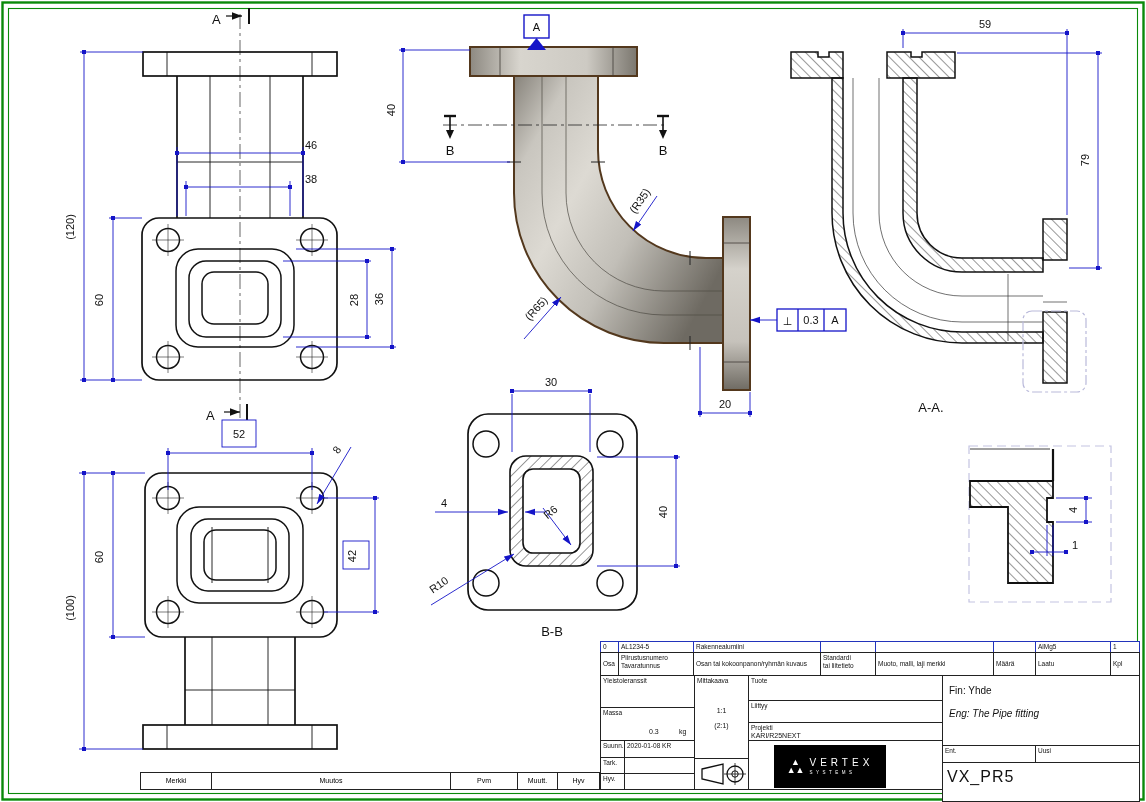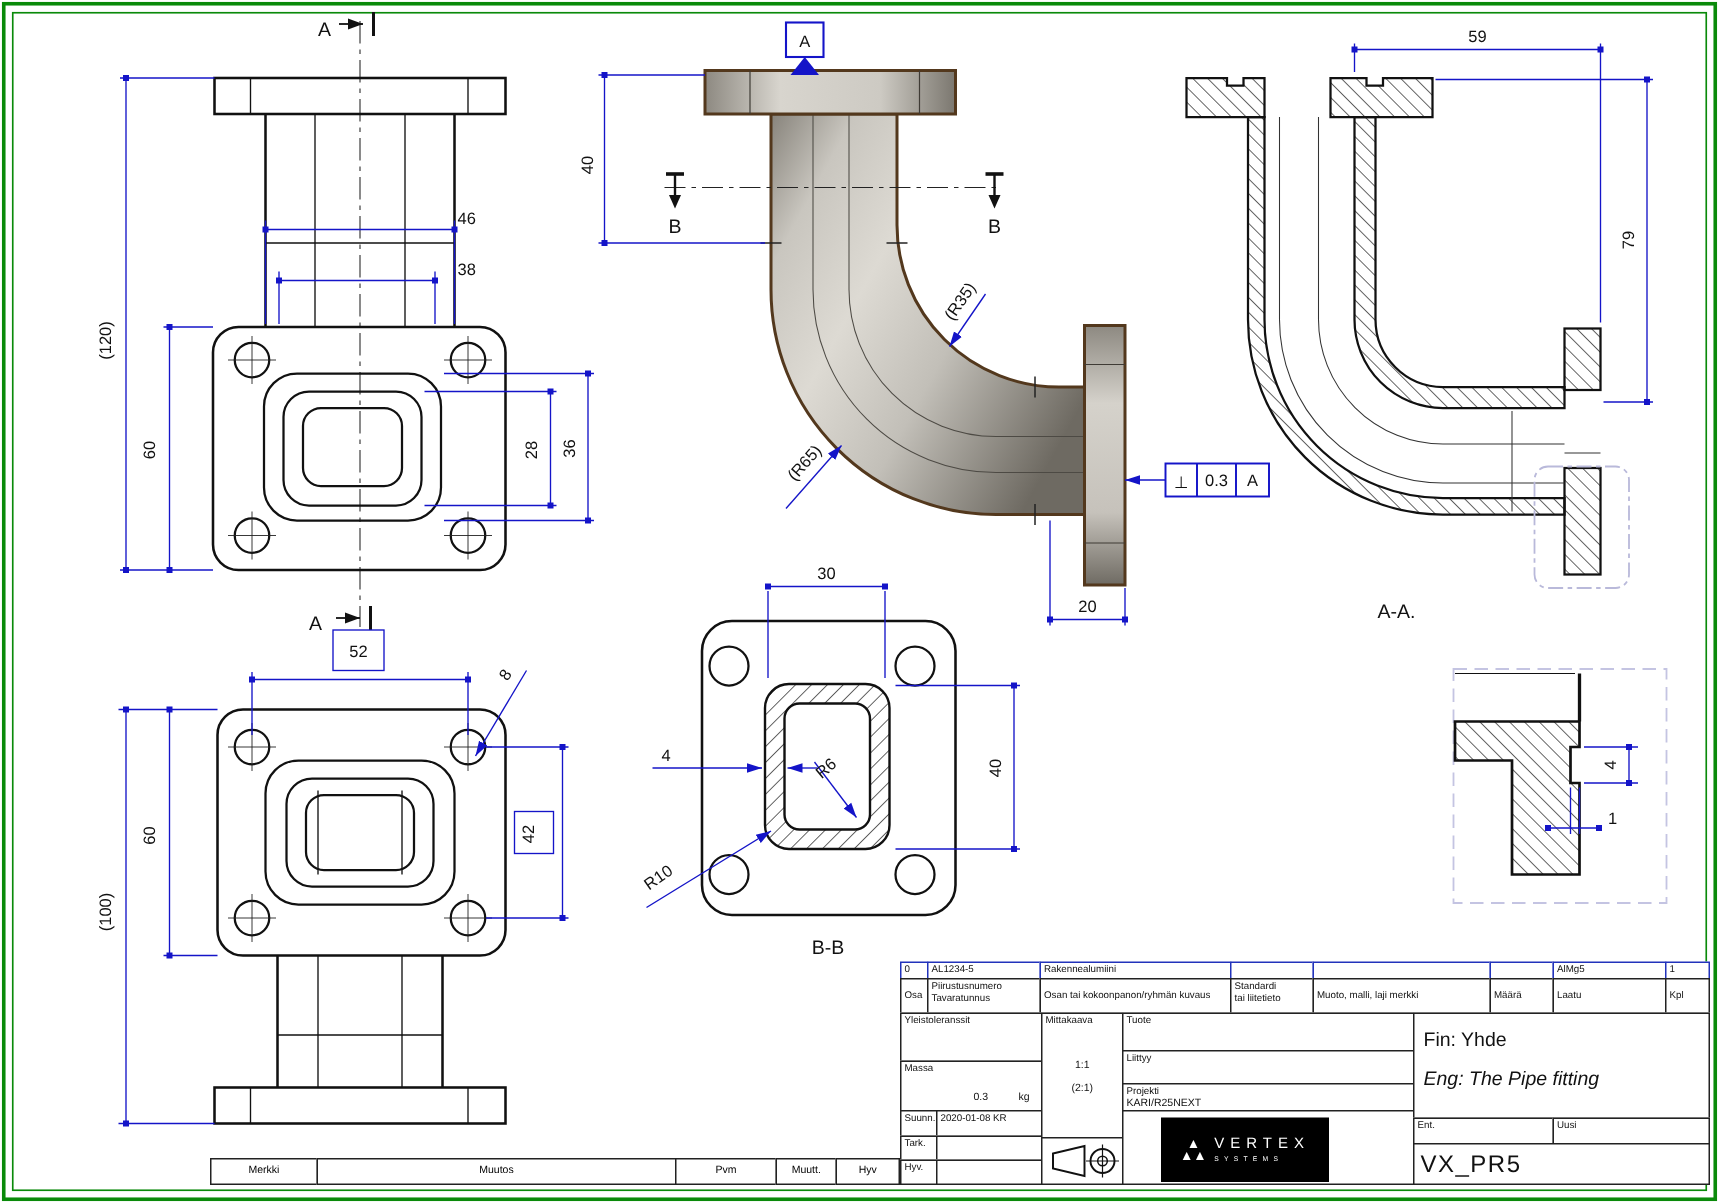--- a/index.html
+++ b/index.html
@@ -405,27 +405,27 @@
   <div class="cell" style="left:148px;top:99px;width:195px;height:50px;">
     <div class="logo">
       <div class="tri">▲<br>▲▲</div>
       <div class="words">
         <div class="brand">VERTEX</div>
         <div class="sub">SYSTEMS</div>
       </div>
     </div>
   </div>
 
-  <div class="cell" style="left:342px;top:34px;width:198px;height:71px;font-size:13px;">
+  <div class="cell" style="left:342px;top:34px;width:198px;height:71px;font-size:10px;">
     <div style="margin:8px 0 0 4px;">Fin: Yhde</div>
     <div style="margin:10px 0 0 4px;font-style:italic;">Eng: The Pipe fitting</div>
   </div>
   <div class="cell" style="left:342px;top:104px;width:94px;height:18px;">Ent.</div>
   <div class="cell" style="left:435px;top:104px;width:105px;height:18px;">Uusi</div>
-  <div class="cell big-code" style="left:342px;top:121px;width:198px;height:28px;">VX_PR5</div>
+  <div class="cell big-code" style="left:342px;top:121px;width:198px;height:40px;">VX_PR5</div>
 </div>
 
 <div class="rev">
   <div class="cell" style="left:0;top:0;width:72px;height:18px;">Merkki</div>
   <div class="cell" style="left:71px;top:0;width:240px;height:18px;">Muutos</div>
   <div class="cell" style="left:310px;top:0;width:68px;height:18px;">Pvm</div>
   <div class="cell" style="left:377px;top:0;width:41px;height:18px;">Muutt.</div>
   <div class="cell" style="left:417px;top:0;width:43px;height:18px;">Hyv</div>
 </div>
 

